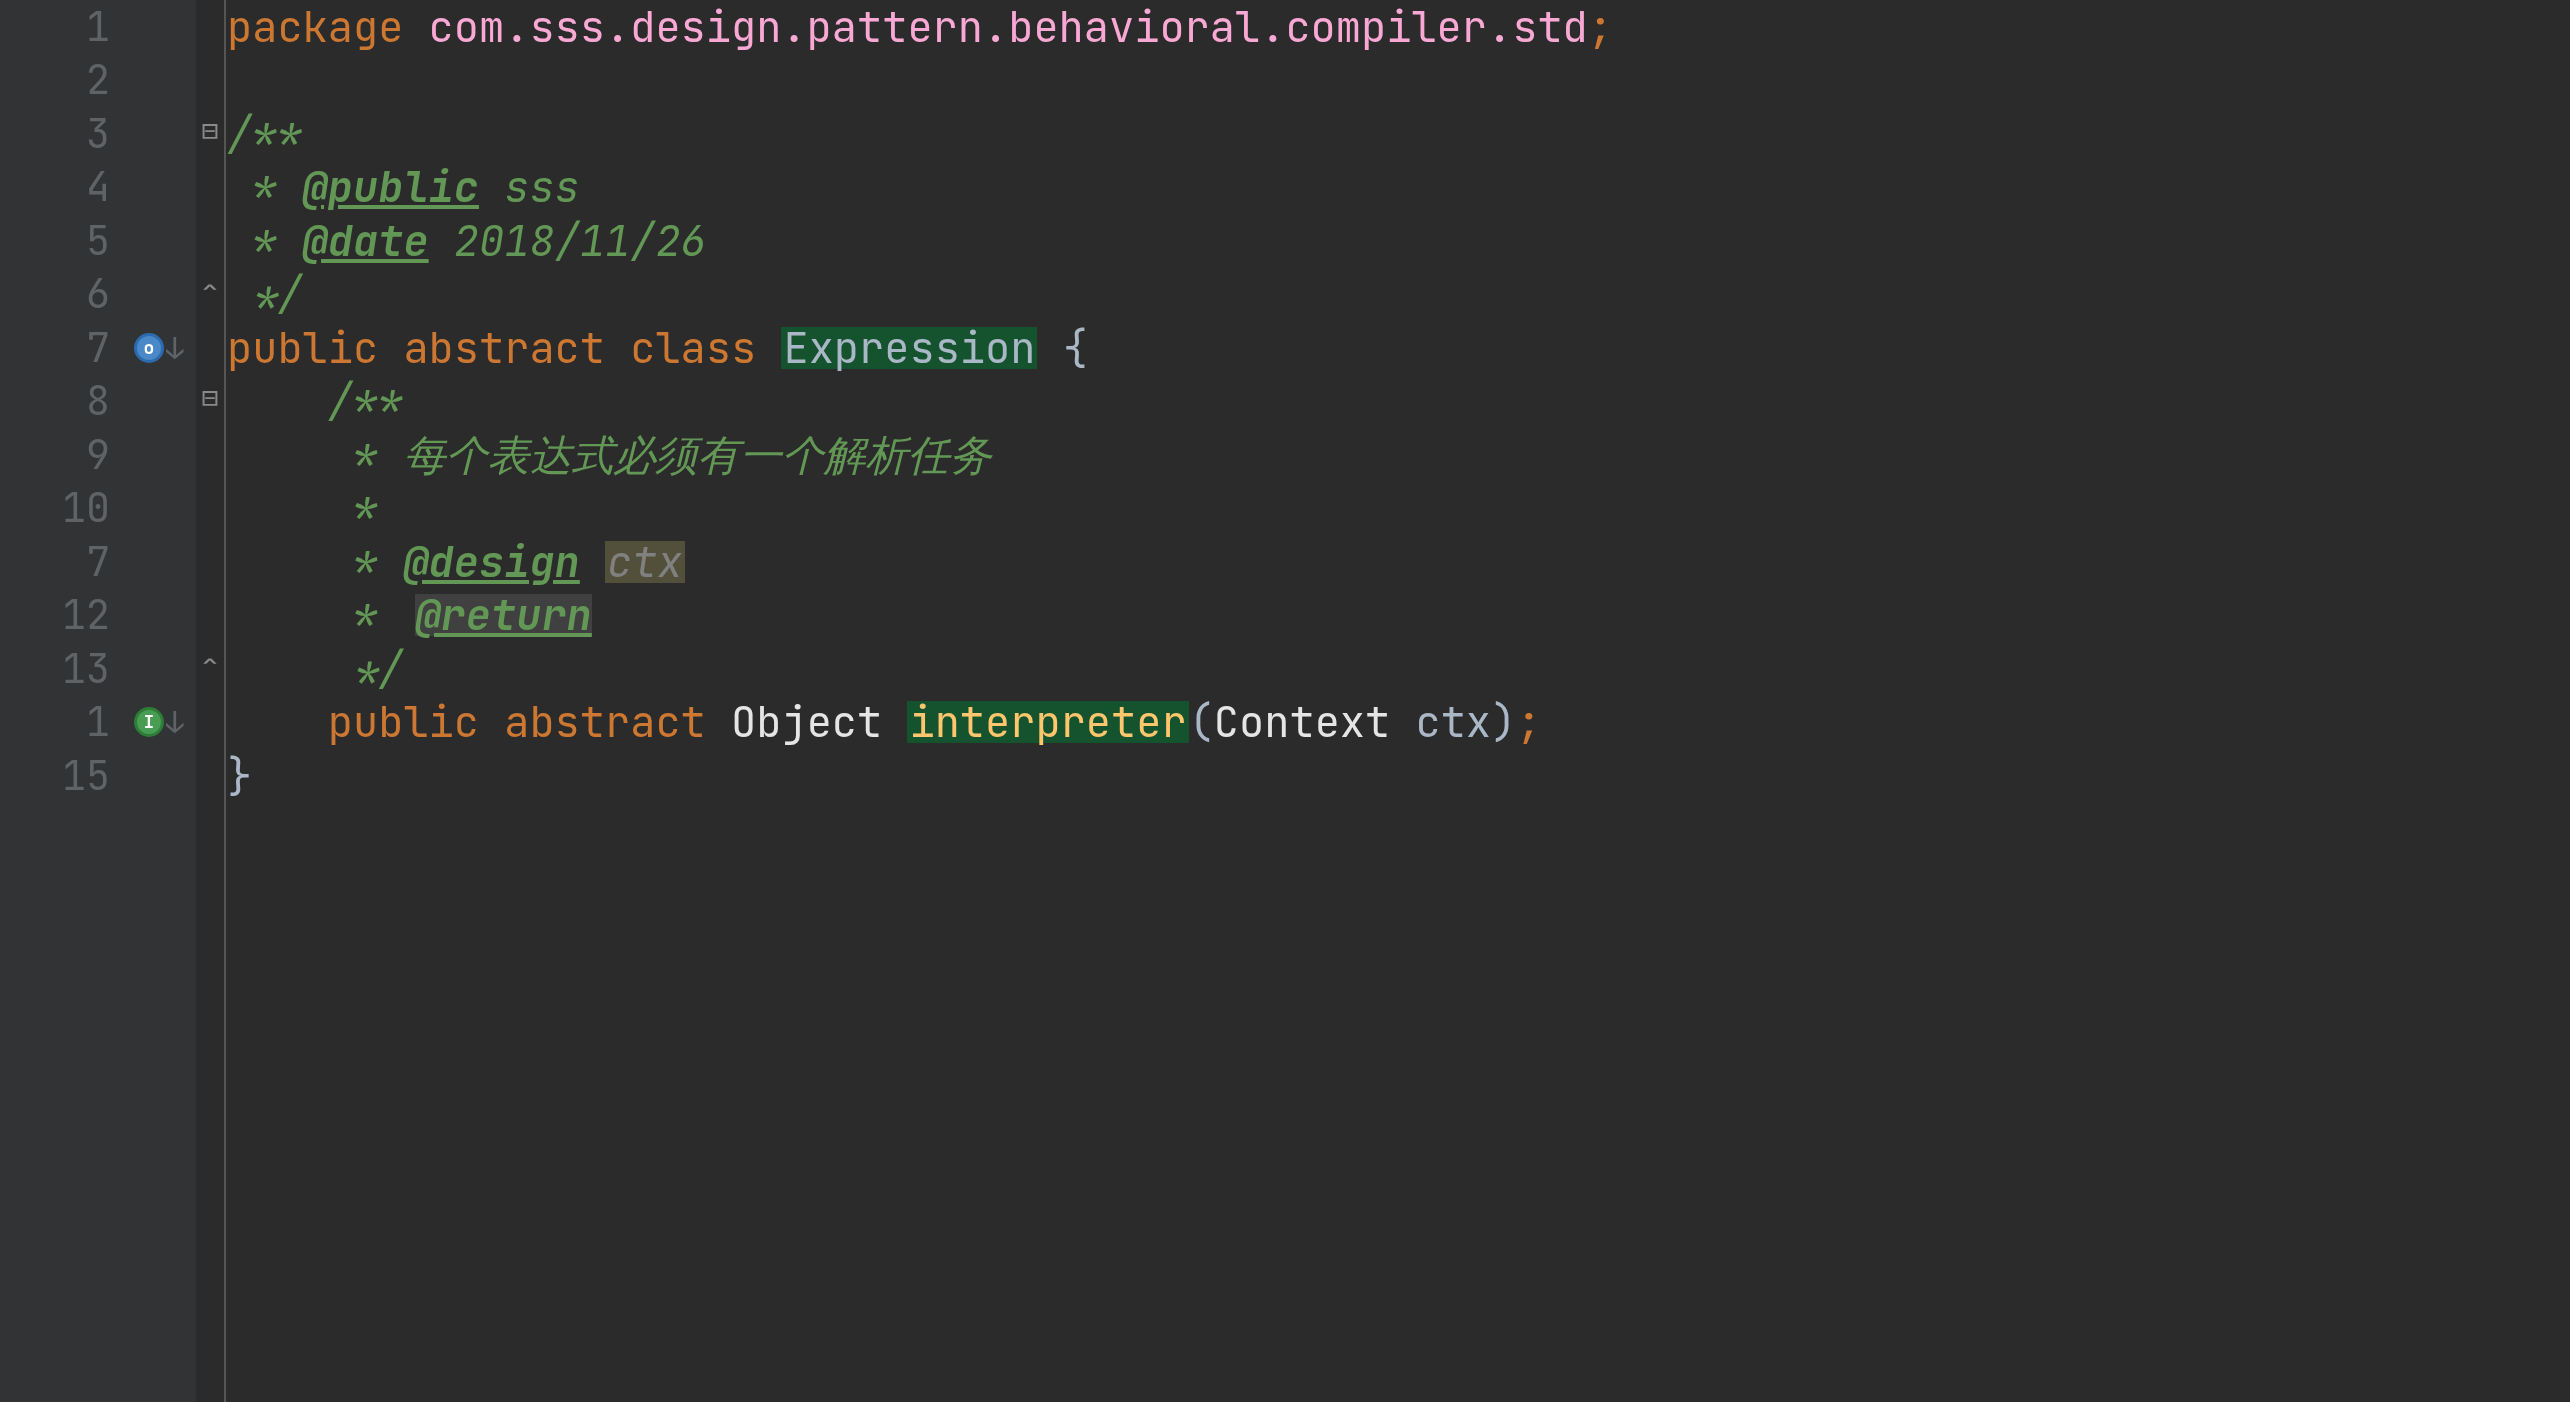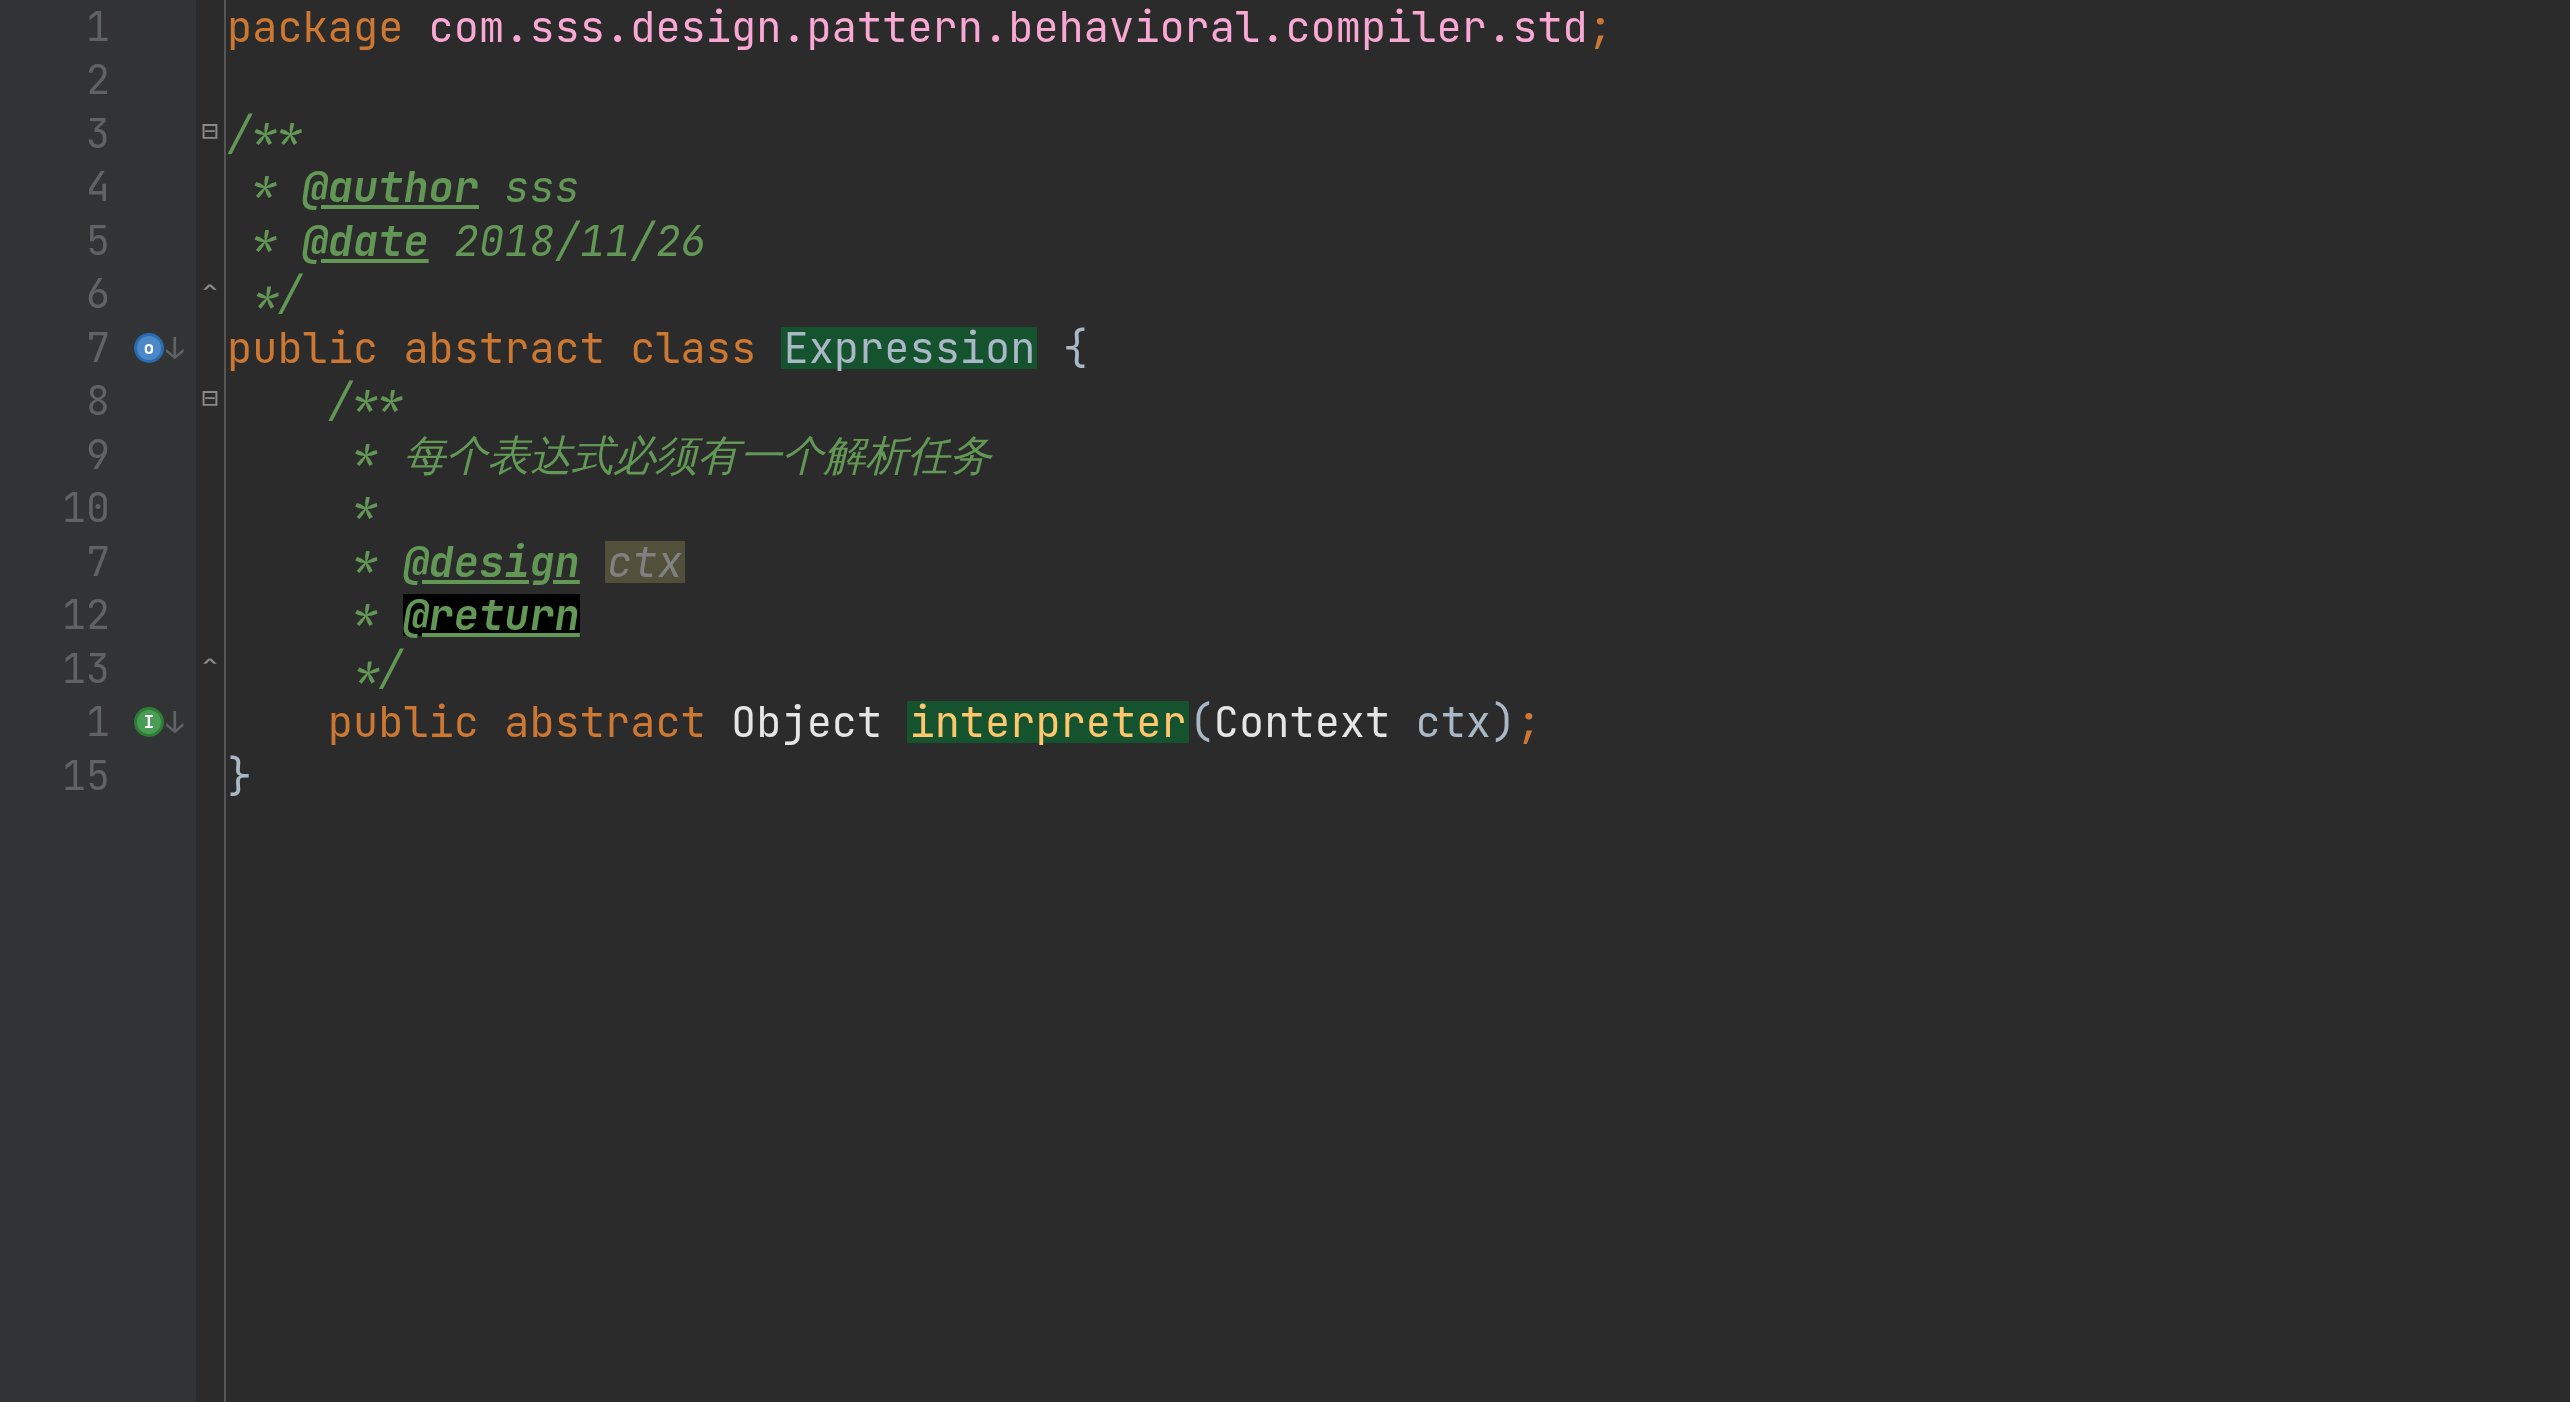--- a/index.html
+++ b/index.html
@@ -100,21 +100,21 @@
   .doc  { color:#629755; font-style: italic; }
   .doc-tag { color:#629755; font-style: italic; font-weight:bold; text-decoration: underline; }
   .doc-text{ color:#629755; font-style: italic; }
   .cls-name { color:#a9b7c6; }
   .brace { color:#a9b7c6; }
   .type  { color:#e5e5e5; }
   .method{ color:#ffc66d; }
   .param { color:#a9b7c6; }
   .hl-id { background:#14532d; padding:0 2px; }
   .hl-warn { background:#52503a; color:#808080; font-style: italic; padding:0 2px;}
-  .hl-tag-warn { background:#000000; }
+  .hl-tag-warn { background:#404040;margin-left:12px; }
 </style>
 </head>
 <body>
 
 <div class="editor">
 
   <div class="gutter">
     <div class="ln">1</div>
     <div class="ln">2</div>
     <div class="ln">3</div>
@@ -147,21 +147,21 @@
     <div class="fold-mark" style="top:118px">⊟</div>
     <div class="fold-mark" style="top:278px">⌃</div>
     <div class="fold-mark" style="top:385px">⊟</div>
     <div class="fold-mark" style="top:652px">⌃</div>
   </div>
 
   <div class="code">
     <div class="line"><span class="kw">package</span><span> </span><span class="pkg">com.sss.design.pattern.behavioral.compiler.std</span><span class="semi">;</span></div>
     <div class="line"></div>
     <div class="line"><span class="doc">/**</span></div>
-    <div class="line"><span class="doc"> *</span><span class="doc"> </span><span class="doc-tag">@author</span><span class="doc-text"> sss</span></div>
+    <div class="line"><span class="doc"> *</span><span class="doc"> </span><span class="doc-tag">@public</span><span class="doc-text"> sss</span></div>
     <div class="line"><span class="doc"> *</span><span class="doc"> </span><span class="doc-tag">@date</span><span class="doc-text"> 2018/11/26</span></div>
     <div class="line"><span class="doc"> */</span></div>
     <div class="line"><span class="kw">public</span><span> </span><span class="kw">abstract</span><span> </span><span class="kw">class</span><span> </span><span class="cls-name hl-id">Expression</span><span class="brace"> {</span></div>
     <div class="line"><span>    </span><span class="doc">/**</span></div>
     <div class="line"><span>    </span><span class="doc"> *</span><span class="doc-text"> 每个表达式必须有一个解析任务</span></div>
     <div class="line"><span>    </span><span class="doc"> *</span><span class="doc-text"></span></div>
     <div class="line"><span>    </span><span class="doc"> *</span><span class="doc"> </span><span class="doc-tag">@design</span><span class="doc"> </span><span class="hl-warn">ctx</span></div>
     <div class="line"><span>    </span><span class="doc"> *</span><span class="doc"> </span><span class="doc-tag hl-tag-warn">@return</span></div>
     <div class="line"><span>    </span><span class="doc"> */</span></div>
     <div class="line"><span>    </span><span class="kw">public</span><span> </span><span class="kw">abstract</span><span> </span><span class="type">Object</span><span> </span><span class="method hl-id">interpreter</span><span class="brace">(</span><span class="type">Context</span><span> </span><span class="param">ctx</span><span class="brace">)</span><span class="semi">;</span></div>

